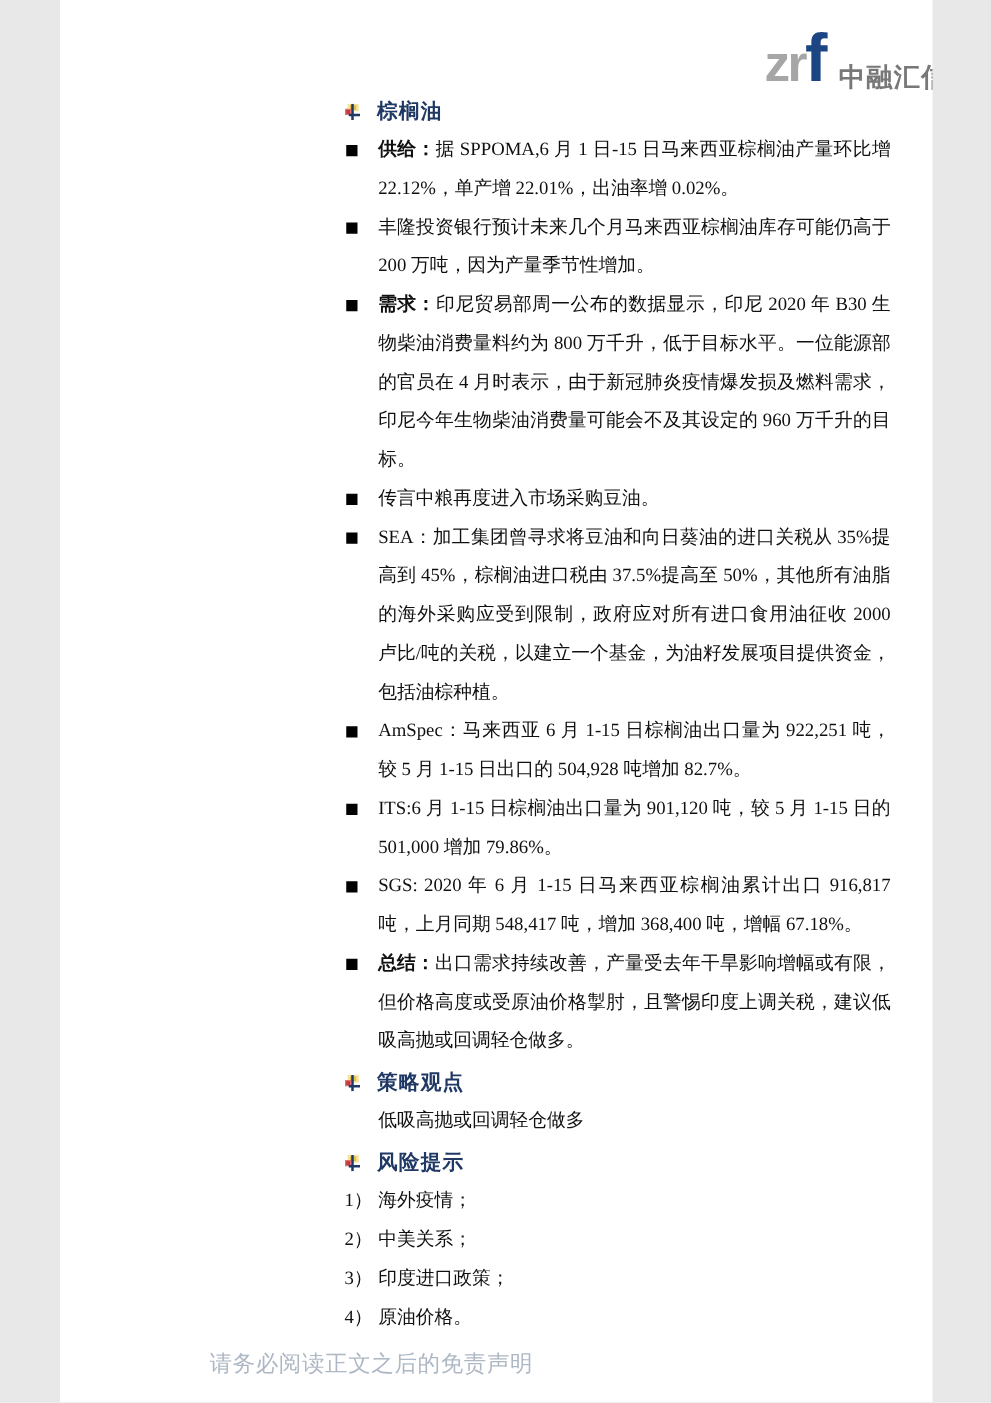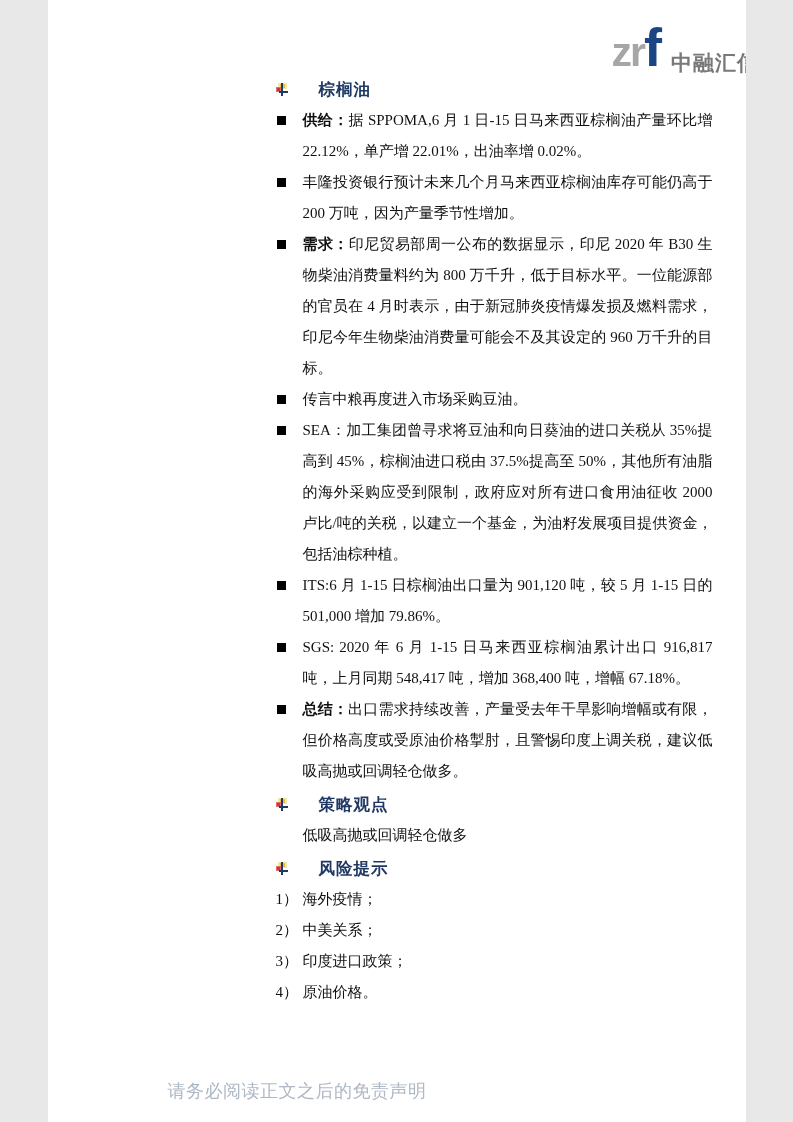--- a/index.html
+++ b/index.html
@@ -14,21 +14,21 @@
   .logo-zr{color:#A6A6A6;font-size:41px;letter-spacing:-2px;}
   .logo-f{color:#1C4583;font-size:54px;letter-spacing:-1px;}
   .logo-names{display:flex;flex-direction:row;justify-content:flex-end;padding-bottom:4px;}
   .logo-cn{font-family:"Liberation Sans","DejaVu Sans",sans-serif;font-weight:700;
            font-size:21px;color:#787878;letter-spacing:1px;line-height:1.05;white-space:nowrap;}
   .logo-en{font-family:Liberation Mono, monospace;font-size:11px;color:#A3A3A3;
            letter-spacing:1.35px;margin-top:3px;white-space:nowrap;}
   
   .content{position:absolute;left:228px;top:72px;width:437px;
            font-size:15px;color:#101010;line-height:31px;}
-  .sec-head{display:flex;align-items:center;gap:31px;height:31px;margin-top:2px;}
+  .sec-head{display:flex;align-items:center;gap:14px;height:31px;margin-top:2px;}
   .sec-icon{flex:0 0 auto;display:inline-flex;}
   .sec-title{font-family:"Liberation Sans","DejaVu Sans",sans-serif;font-weight:700;
              font-size:16.5px;color:#1F3864;letter-spacing:1px;}
   .item{display:flex;}
   .item .marker{flex:0 0 27px;position:relative;}
   .square{position:absolute;top:11px;left:1px;width:9px;height:9px;background:#000;}
   .item .txt{flex:1;text-align:justify;}
   .item .txt b{font-weight:700;}
   .plain{margin-left:27px;}
   .risk-item{display:flex;height:31px;}
@@ -92,20 +92,26 @@
     <div class="item">
       <span class="marker">
           <span class="square"></span>
         </span>
       <span class="txt"><b></b><span>SEA：加工集团曾寻求将豆油和向日葵油的进口关税从 35%提高到 45%，棕榈油进口税由 37.5%提高至 50%，其他所有油脂的海外采购应受到限制，政府应对所有进口食用油征收 2000 卢比/吨的关税，以建立一个基金，为油籽发展项目提供资金，包括油棕种植。</span></span>
     </div>
     <div class="item">
       <span class="marker">
           <span class="square"></span>
         </span>
+      <span class="txt"><b></b><span>AmSpec：马来西亚 6 月 1-15 日棕榈油出口量为 922,251 吨，较 5 月 1-15 日出口的 504,928 吨增加 82.7%。</span></span>
+    </div>
+    <div class="item">
+      <span class="marker">
+          <span class="square"></span>
+        </span>
       <span class="txt"><b></b><span>ITS:6 月 1-15 日棕榈油出口量为 901,120 吨，较 5 月 1-15 日的 501,000 增加 79.86%。</span></span>
     </div>
     <div class="item">
       <span class="marker">
           <span class="square"></span>
         </span>
       <span class="txt"><b></b><span>SGS: 2020 年 6 月 1-15 日马来西亚棕榈油累计出口 916,817 吨，上月同期 548,417 吨，增加 368,400 吨，增幅 67.18%。</span></span>
     </div>
     <div class="item">
       <span class="marker">

